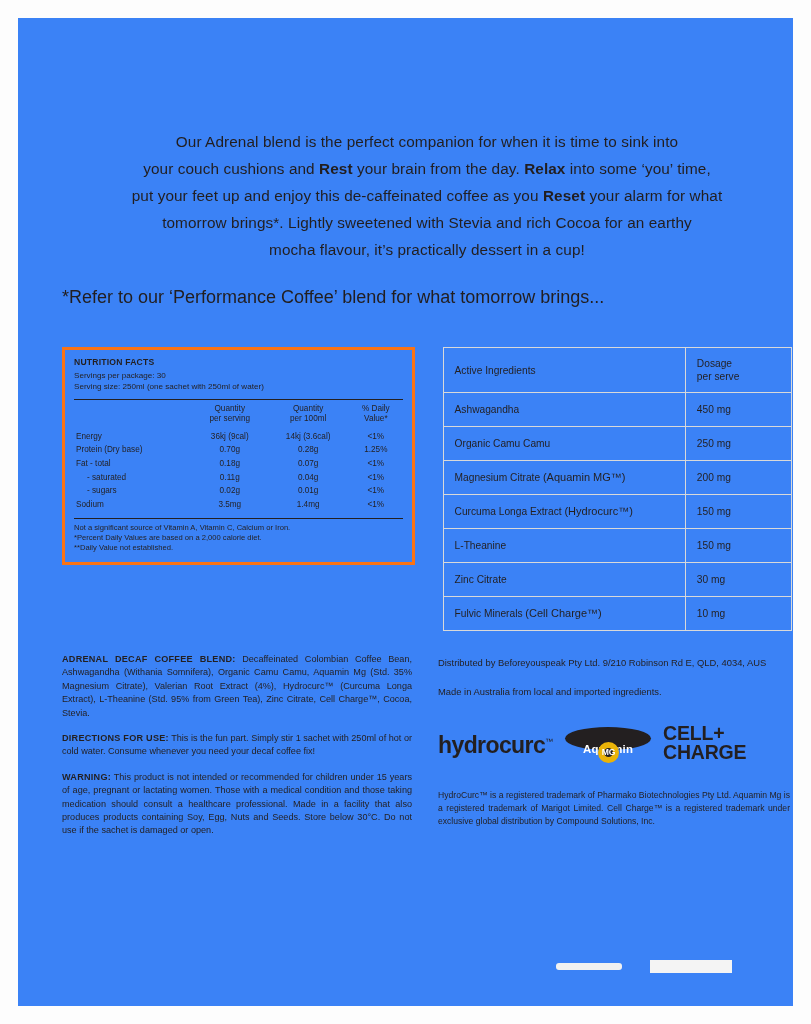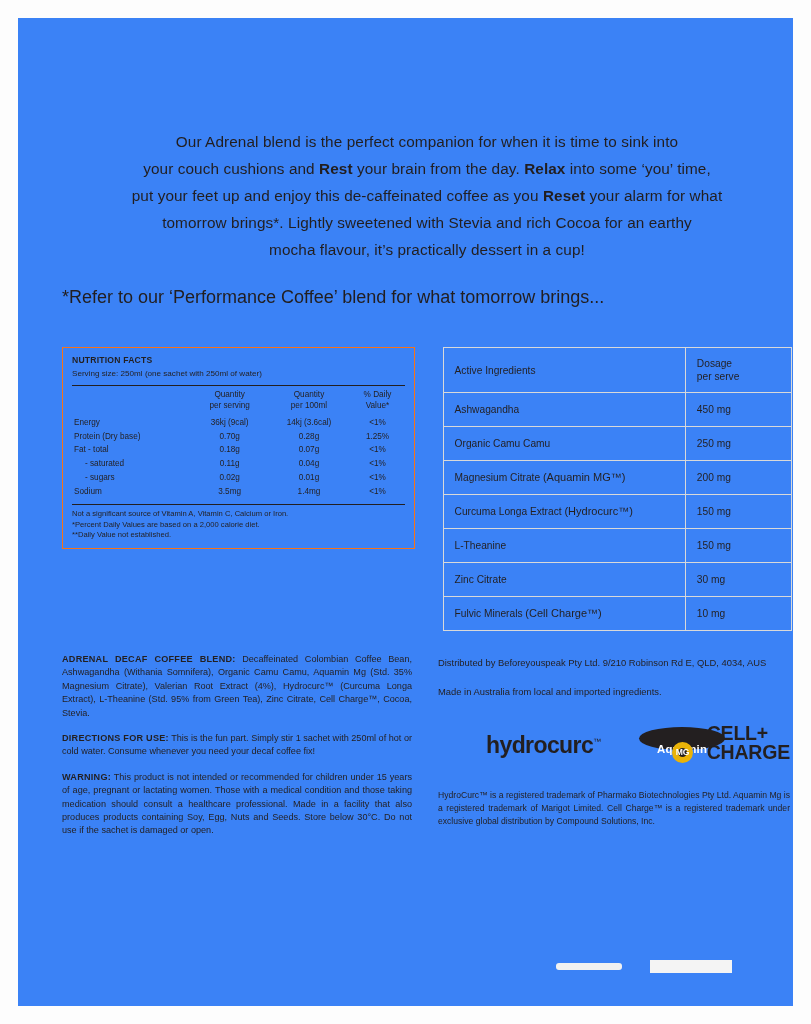--- a/index.html
+++ b/index.html
@@ -56,21 +56,21 @@
   .mid {
     display: flex;
     gap: 28px;
     margin-top: 38px;
     align-items: flex-start;
   }
 
   
   .nf {
     width: 355px;
-    border: 1px solid #f97316;
+    border: 3px solid #f97316;
     padding: 7px 9px 8px 9px;
     font-size: 8.3px;
     line-height: 11.5px;
     color: #231f20;
   }
   .nf-title {
     font-weight: 700;
     font-size: 8.6px;
     letter-spacing: .2px;
     margin-bottom: 1px;
@@ -151,24 +151,23 @@
     font-size: 9.4px;
     line-height: 15px;
     color: #231f20;
   }
   .lower-right .dist { margin: 2px 0 14px 0; }
   .lower-right .made { margin: 0 0 22px 0; }
 
   .logos {
     display: flex;
     align-items: center;
-    gap: 38px;
+    gap: 12px;
     margin-bottom: 24px;
     height: 44px;
-    margin-left: 48px;
   }
   .logo-hydrocurc {
     font-size: 23px;
     font-weight: 700;
     letter-spacing: -.6px;
     color: #231f20;
     position: relative;
   }
   .logo-hydrocurc sup {
     font-size: 8px;
@@ -258,20 +257,21 @@
         <span>put your feet up and enjoy this de-caffeinated coffee as you </span><b>Reset</b><span> your alarm for what</span><br>
         <span>tomorrow brings*. Lightly sweetened with Stevia and rich Cocoa for an earthy</span><br>
         <span>mocha flavour, it’s practically dessert in a cup!</span>
       </div>
       <div class="refer">*Refer to our ‘Performance Coffee’ blend for what tomorrow brings...</div>
 
       <div class="mid">
 
         <div class="nf">
           <div class="nf-title">NUTRITION FACTS</div>
+          <div class="nf-sub">Servings per package: 30</div>
           <div class="nf-sub">Serving size: 250ml (one sachet with 250ml of water)</div>
           <hr class="rule">
           <table class="nf-table">
             <thead>
               <tr>
                 <th class="blank"></th>
                 <th>
                   <span>Quantity</span><br>
                   <span>per serving</span>
                 </th>

